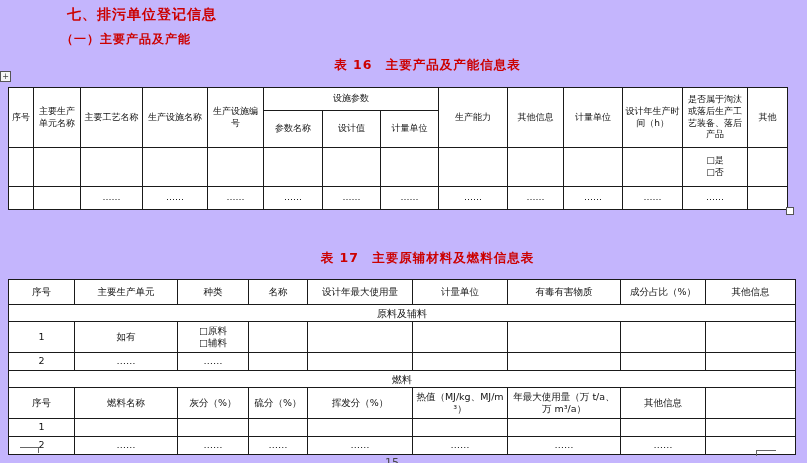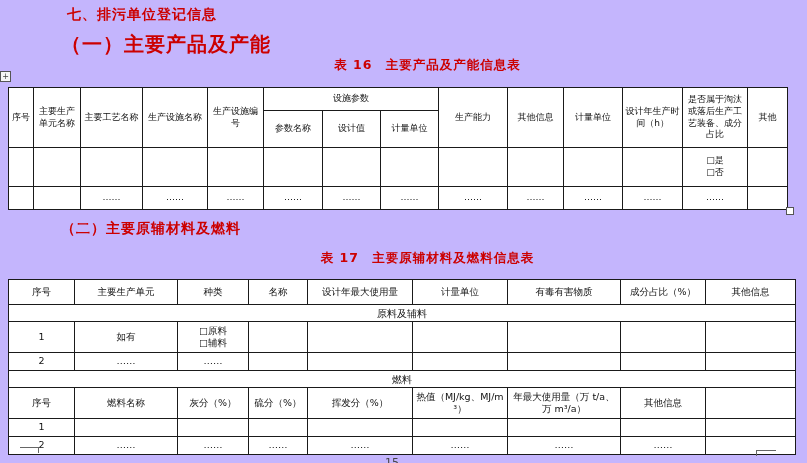--- a/index.html
+++ b/index.html
@@ -1,20 +1,20 @@
 <!DOCTYPE html>
 <html><head>
 <meta charset="utf-8">
 <style>
   html,body{margin:0;padding:0;background:#fff;}
   .page{position:relative;width:807px;height:463px;background:#c4b5fd;overflow:hidden;
         font-family:"DejaVu Sans",sans-serif;color:#111;}
   .red{color:#cc0000;font-weight:bold;}
   .sec-title{position:absolute;top:6px;left:67px;font-size:14px;letter-spacing:1px;}
-  .sub-title1{position:absolute;top:31px;left:61px;font-size:20px;letter-spacing:1px;}
+  .sub-title1{position:absolute;top:31px;left:61px;font-size:12px;letter-spacing:1px;}
   .sub-title2{position:absolute;top:220px;left:61px;font-size:14px;letter-spacing:1px;}
   .t-caption{position:absolute;left:0;width:807px;text-align:center;font-size:12.5px;letter-spacing:1px;padding-left:24px;}
   #cap16{top:57px;}
   #cap17{top:250px;}
   table{border-collapse:collapse;table-layout:fixed;position:absolute;background:#fff;}
   td{border:1px solid #1a1a1a;text-align:center;vertical-align:middle;
      padding:1px 2px;font-size:9px;line-height:1.3;overflow:hidden;word-break:break-all;}
   #t16{top:87px;left:8px;width:779px;}
   #t16 tr.hg td{height:20px;}
   #t16 tr.hs td{height:34px;}
@@ -73,21 +73,21 @@
         <td rowspan="2">序号</td>
         <td rowspan="2">主要生产单元名称</td>
         <td rowspan="2">主要工艺名称</td>
         <td rowspan="2">生产设施名称</td>
         <td rowspan="2">生产设施编号</td>
         <td colspan="3">设施参数</td>
         <td rowspan="2">生产能力</td>
         <td rowspan="2">其他信息</td>
         <td rowspan="2">计量单位</td>
         <td rowspan="2">设计年生产时间（h）</td>
-        <td rowspan="2">是否属于淘汰或落后生产工艺装备、成分占比</td>
+        <td rowspan="2">是否属于淘汰或落后生产工艺装备、落后产品</td>
         <td rowspan="2">其他</td>
       </tr>
       <tr class="hs">
         <td>参数名称</td>
         <td>设计值</td>
         <td>计量单位</td>
       </tr>
       <tr class="ra">
         <td></td>
         <td></td>
@@ -123,21 +123,20 @@
         <td>……</td>
         <td>……</td>
         <td>……</td>
         <td></td>
       </tr>
     </tbody>
   </table>
 
   <div class="resize-handle"></div>
 
-  <div class="sub-title2 red">（二）主要原辅材料及燃料</div>
   <div id="cap17" class="t-caption red">表 17　主要原辅材料及燃料信息表</div>
 
   <table id="t17">
     <colgroup>
       <col style="width:66px">
         <col style="width:103px">
         <col style="width:71px">
         <col style="width:59px">
       <col style="width:105px">
         <col style="width:95px">

